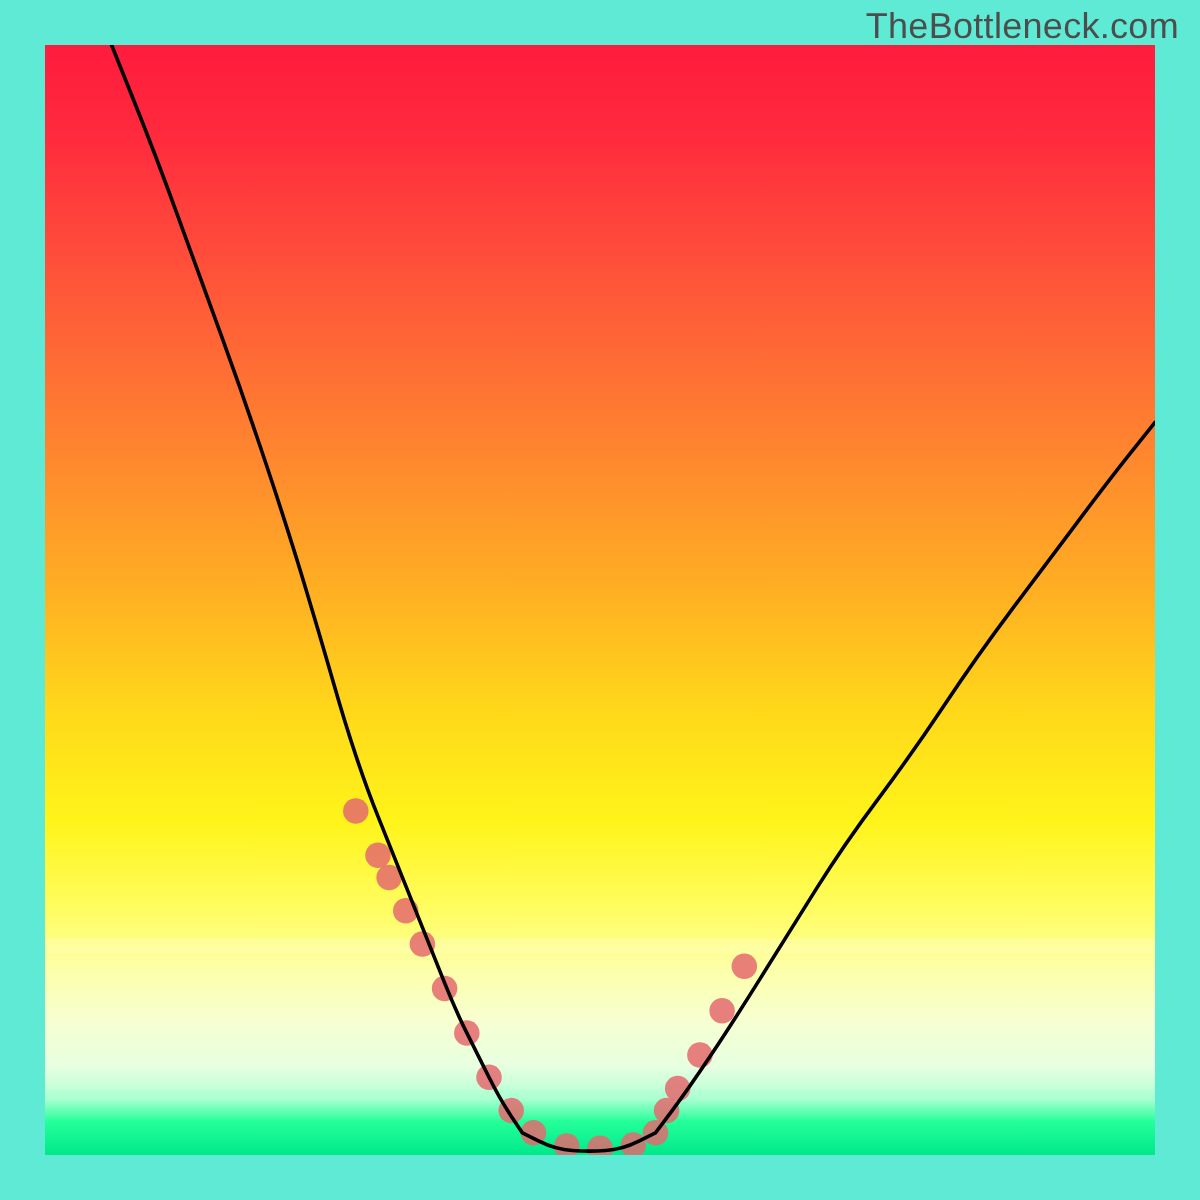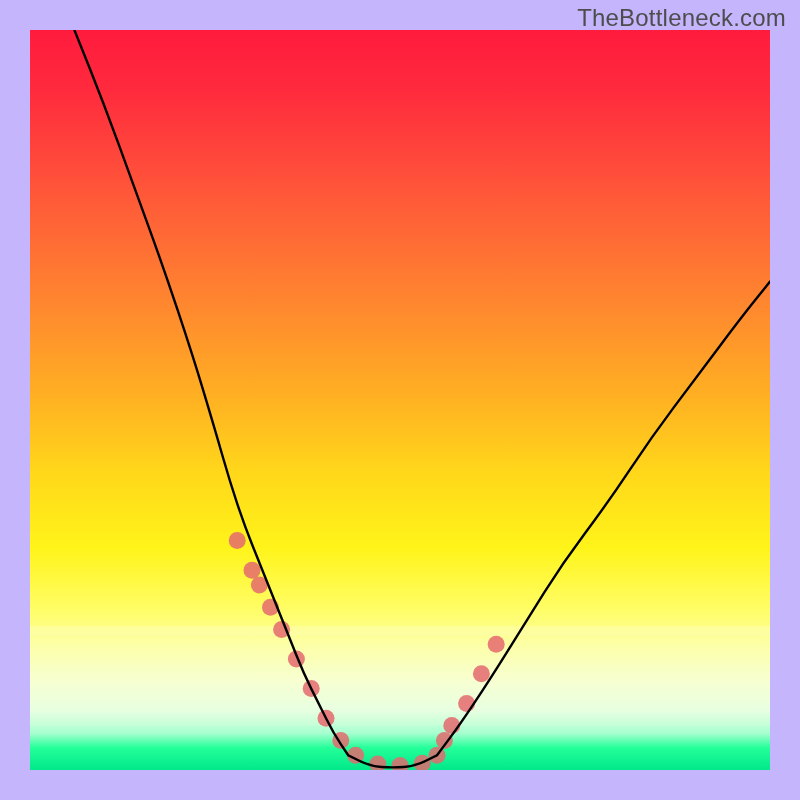--- a/index.html
+++ b/index.html
@@ -1,16 +1,16 @@
 <!DOCTYPE html>
 <html><head>
 <meta charset="utf-8">
 <style>
   html,body{margin:0;padding:0;width:800px;height:800px;overflow:hidden;background:#000;font-family:Arial,Helvetica,sans-serif}
-  .frame{position:absolute;inset:0;background:#c4b5fd}
+  .frame{position:absolute;inset:0;background:#5eead4}
   .plot{position:absolute;left:30px;top:30px;width:740px;height:740px;overflow:hidden}
   .grad{position:absolute;inset:0;
     background:linear-gradient(to bottom,
       #ff1b3d 0%,
       #ff2a3d 8%,
       #ff4a3b 18%,
       #ff6a35 28%,
       #ff8a2e 38%,
       #ffb222 50%,
       #ffd81a 60%,

